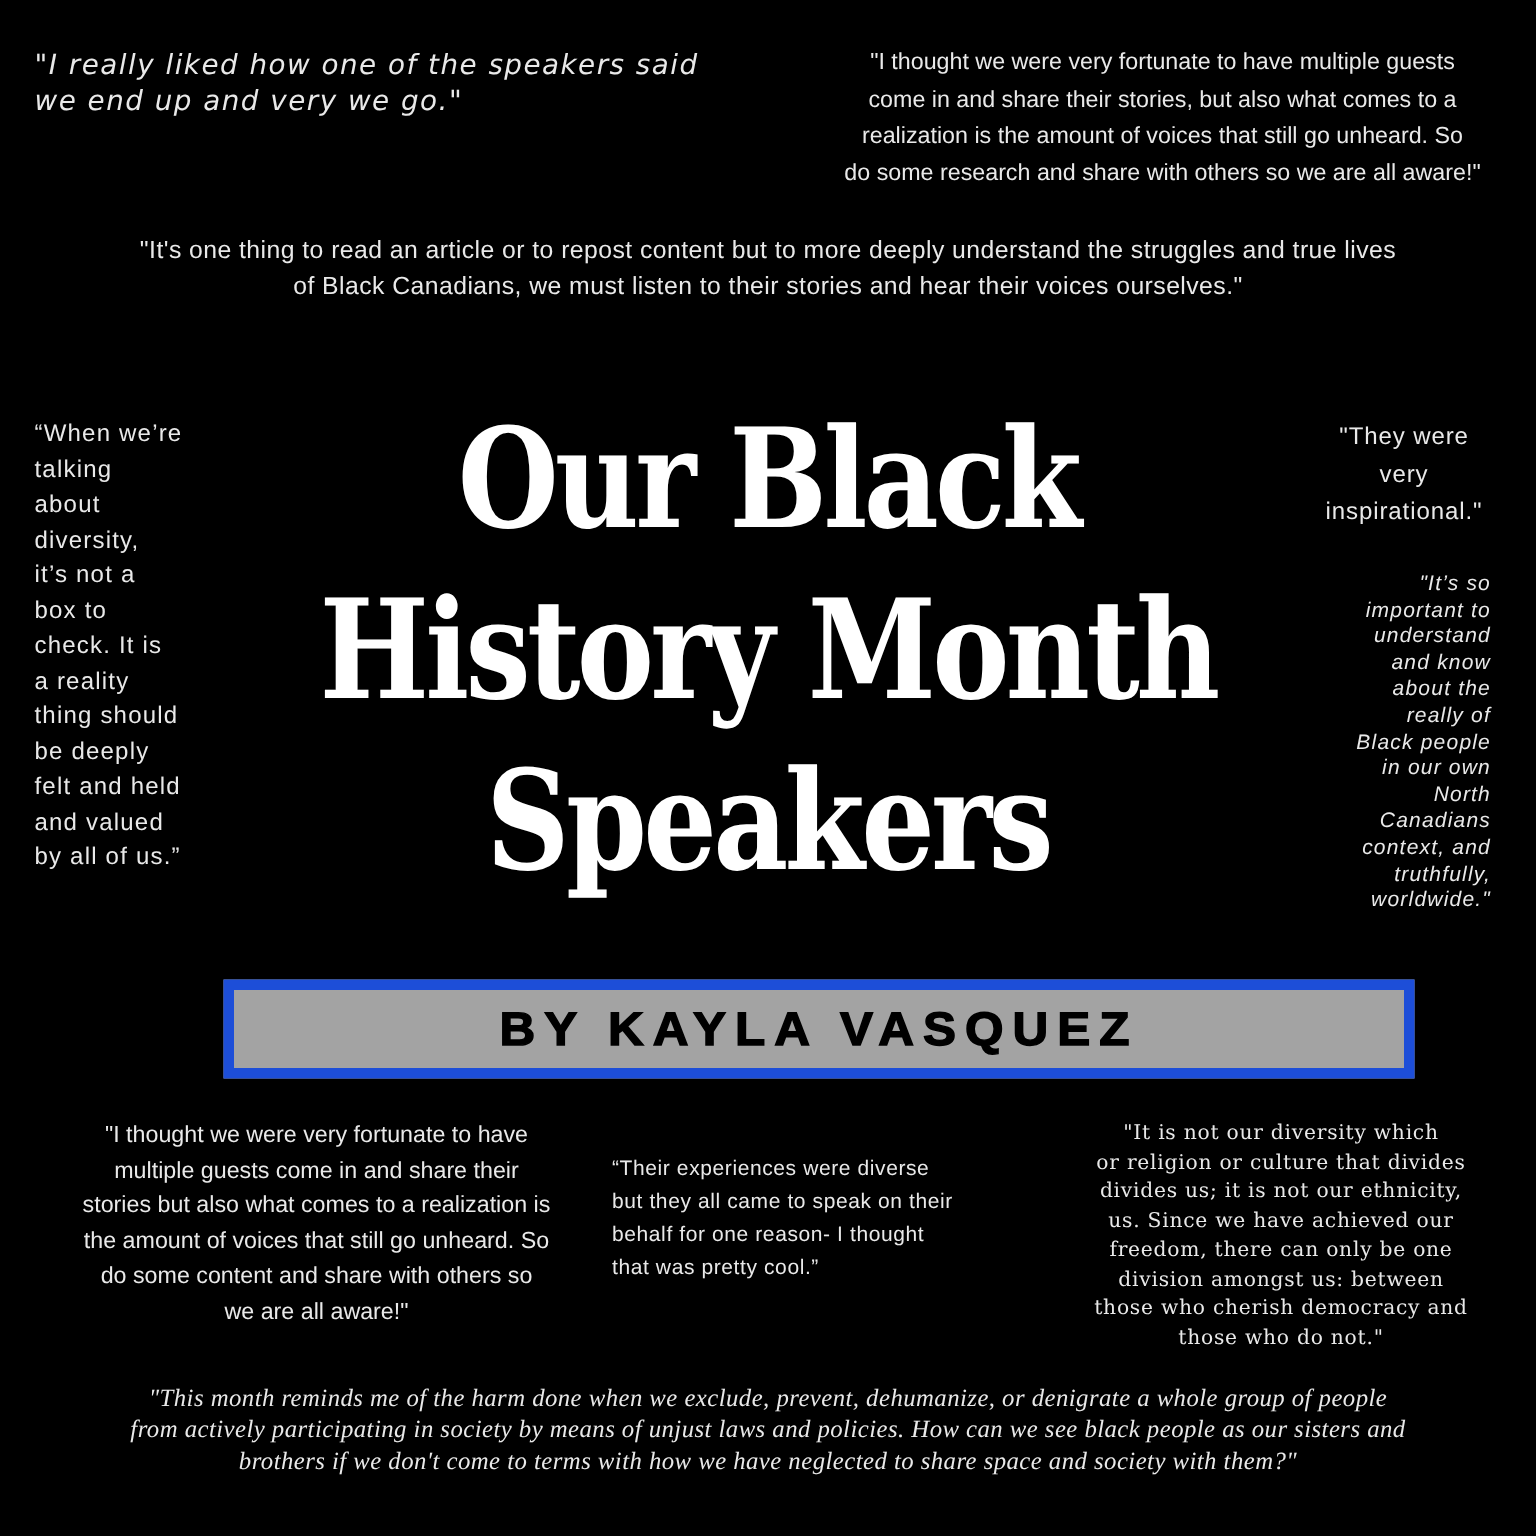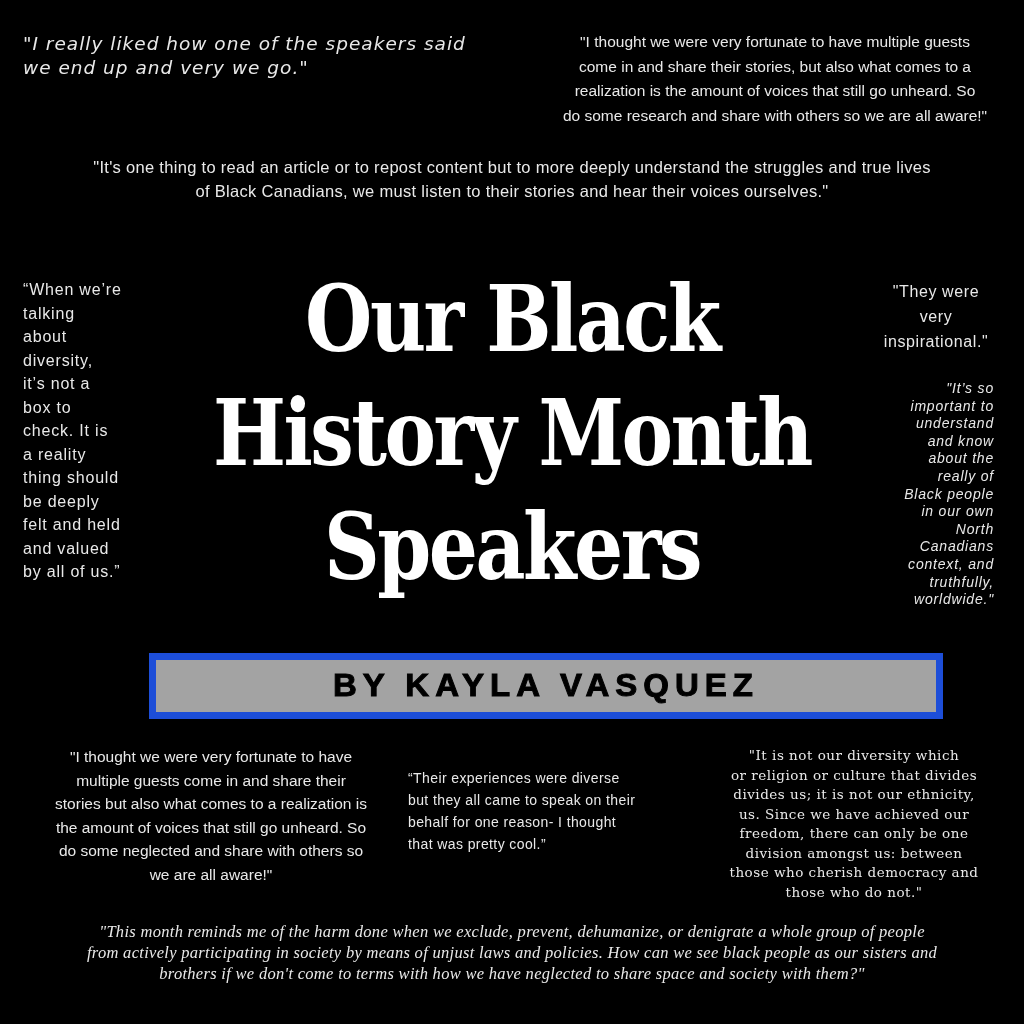--- a/index.html
+++ b/index.html
@@ -134,21 +134,21 @@
 
 <div id="byline-banner" class="abs">
   <span id="byline-text">BY KAYLA VASQUEZ</span>
 </div>
 
 <div id="quote-bottom-left" class="abs q-sans">
   <span class="line">"I thought we were very fortunate to have</span>
   <span class="line">multiple guests come in and share their</span>
   <span class="line">stories but also what comes to a realization is</span>
   <span class="line">the amount of voices that still go unheard. So</span>
-  <span class="line">do some neglected and share with others so</span>
+  <span class="line">do some content and share with others so</span>
   <span class="line">we are all aware!"</span>
 </div>
 
 <div id="quote-bottom-mid" class="abs q-sans">
   <span class="line">“Their experiences were diverse</span>
   <span class="line">but they all came to speak on their</span>
   <span class="line">behalf for one reason- I thought</span>
   <span class="line">that was pretty cool.”</span>
 </div>
 

